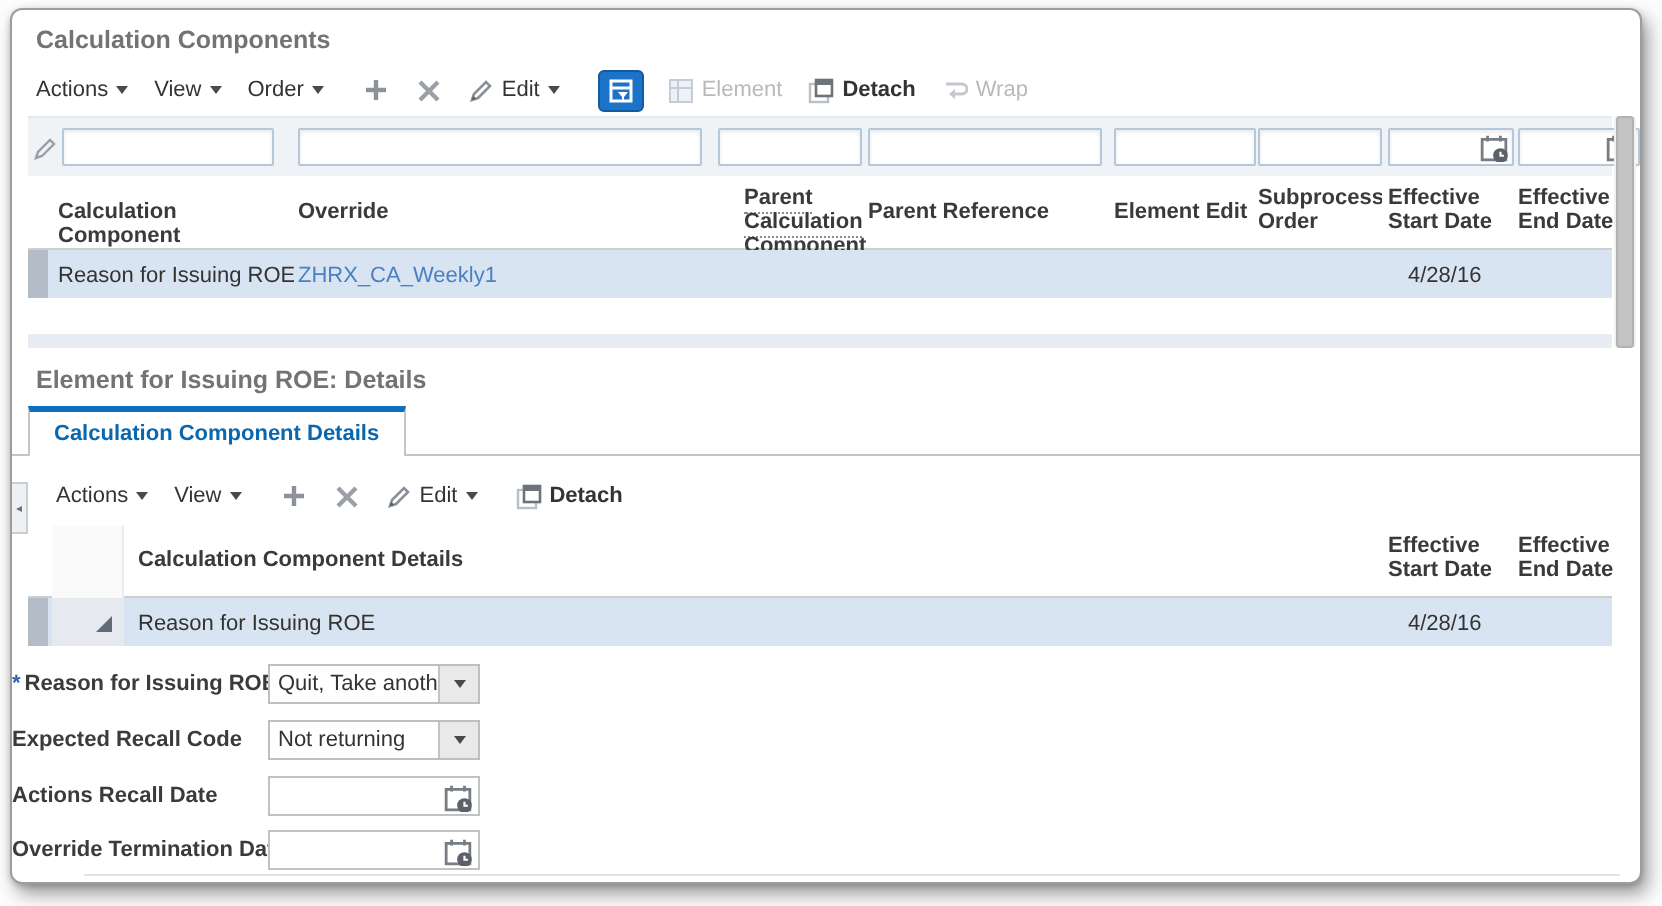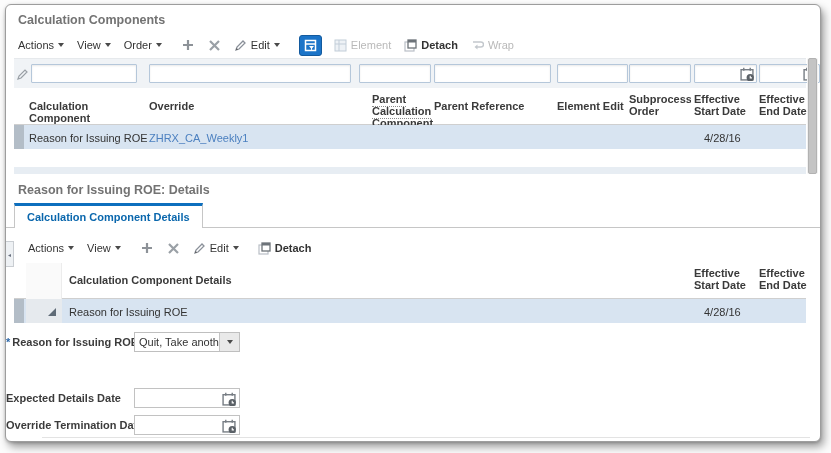--- a/index.html
+++ b/index.html
@@ -175,21 +175,21 @@
     <div class="cell link" style="left:135px; width:200px; top:7px">ZHRX_CA_Weekly1</div>
     <div class="cell" style="left:690px; width:60px; top:7px">4/28/16</div>
   </div>
 
   <div class="abs hscroll-band" style="left:8px; top:162px; width:792px; height:7px;"></div>
 
   <div class="vscroll" style="right:2px; top:53px; height:116px;">
     <div class="thumb"></div>
   </div>
 
-  <div class="sec-title" style="top:178px">Reason for Issuing ROE: Details</div>
+  <div class="sec-title" style="top:178px">Element for Issuing ROE: Details</div>
 
   <div class="tabstrip" style="top:198px">
     <div class="tab">
         <span>Calculation Component Details</span>
       </div>
   </div>
 
   <div class="splitter-handle" style="top:236px">
     <span>◂</span>
   </div>
@@ -252,23 +252,32 @@
   <div class="form-row" style="left:0; top:327px; width:792px;">
     <div class="form-label"><span class="req">*</span><span>Reason for Issuing ROE</span></div>
     <div class="dd">
       <div class="dd-text">Quit, Take another job</div>
       <div class="dd-btn">
           <span class="caret" style="margin-left:0"></span>
         </div>
     </div>
   </div>
 
+  <div class="form-row" style="left:0; top:355px; width:792px;">
+    <div class="form-label"><span>Expected Recall Code</span></div>
+    <div class="dd">
+      <div class="dd-text">Not returning</div>
+      <div class="dd-btn">
+          <span class="caret" style="margin-left:0"></span>
+        </div>
+    </div>
+  </div>
 
   <div class="form-row" style="left:0; top:383px; width:792px;">
-    <div class="form-label"><span>Expected Details Date</span></div>
+    <div class="form-label"><span>Actions Recall Date</span></div>
     <div class="date-input">
       <svg class="cal" width="14" height="14" viewBox="0 0 13 13">
           <use href="#ic-cal"></use>
         </svg>
     </div>
   </div>
 
   <div class="form-row" style="left:0; top:410px; width:792px;">
     <div class="form-label"><span>Override Termination Date</span></div>
     <div class="date-input">

